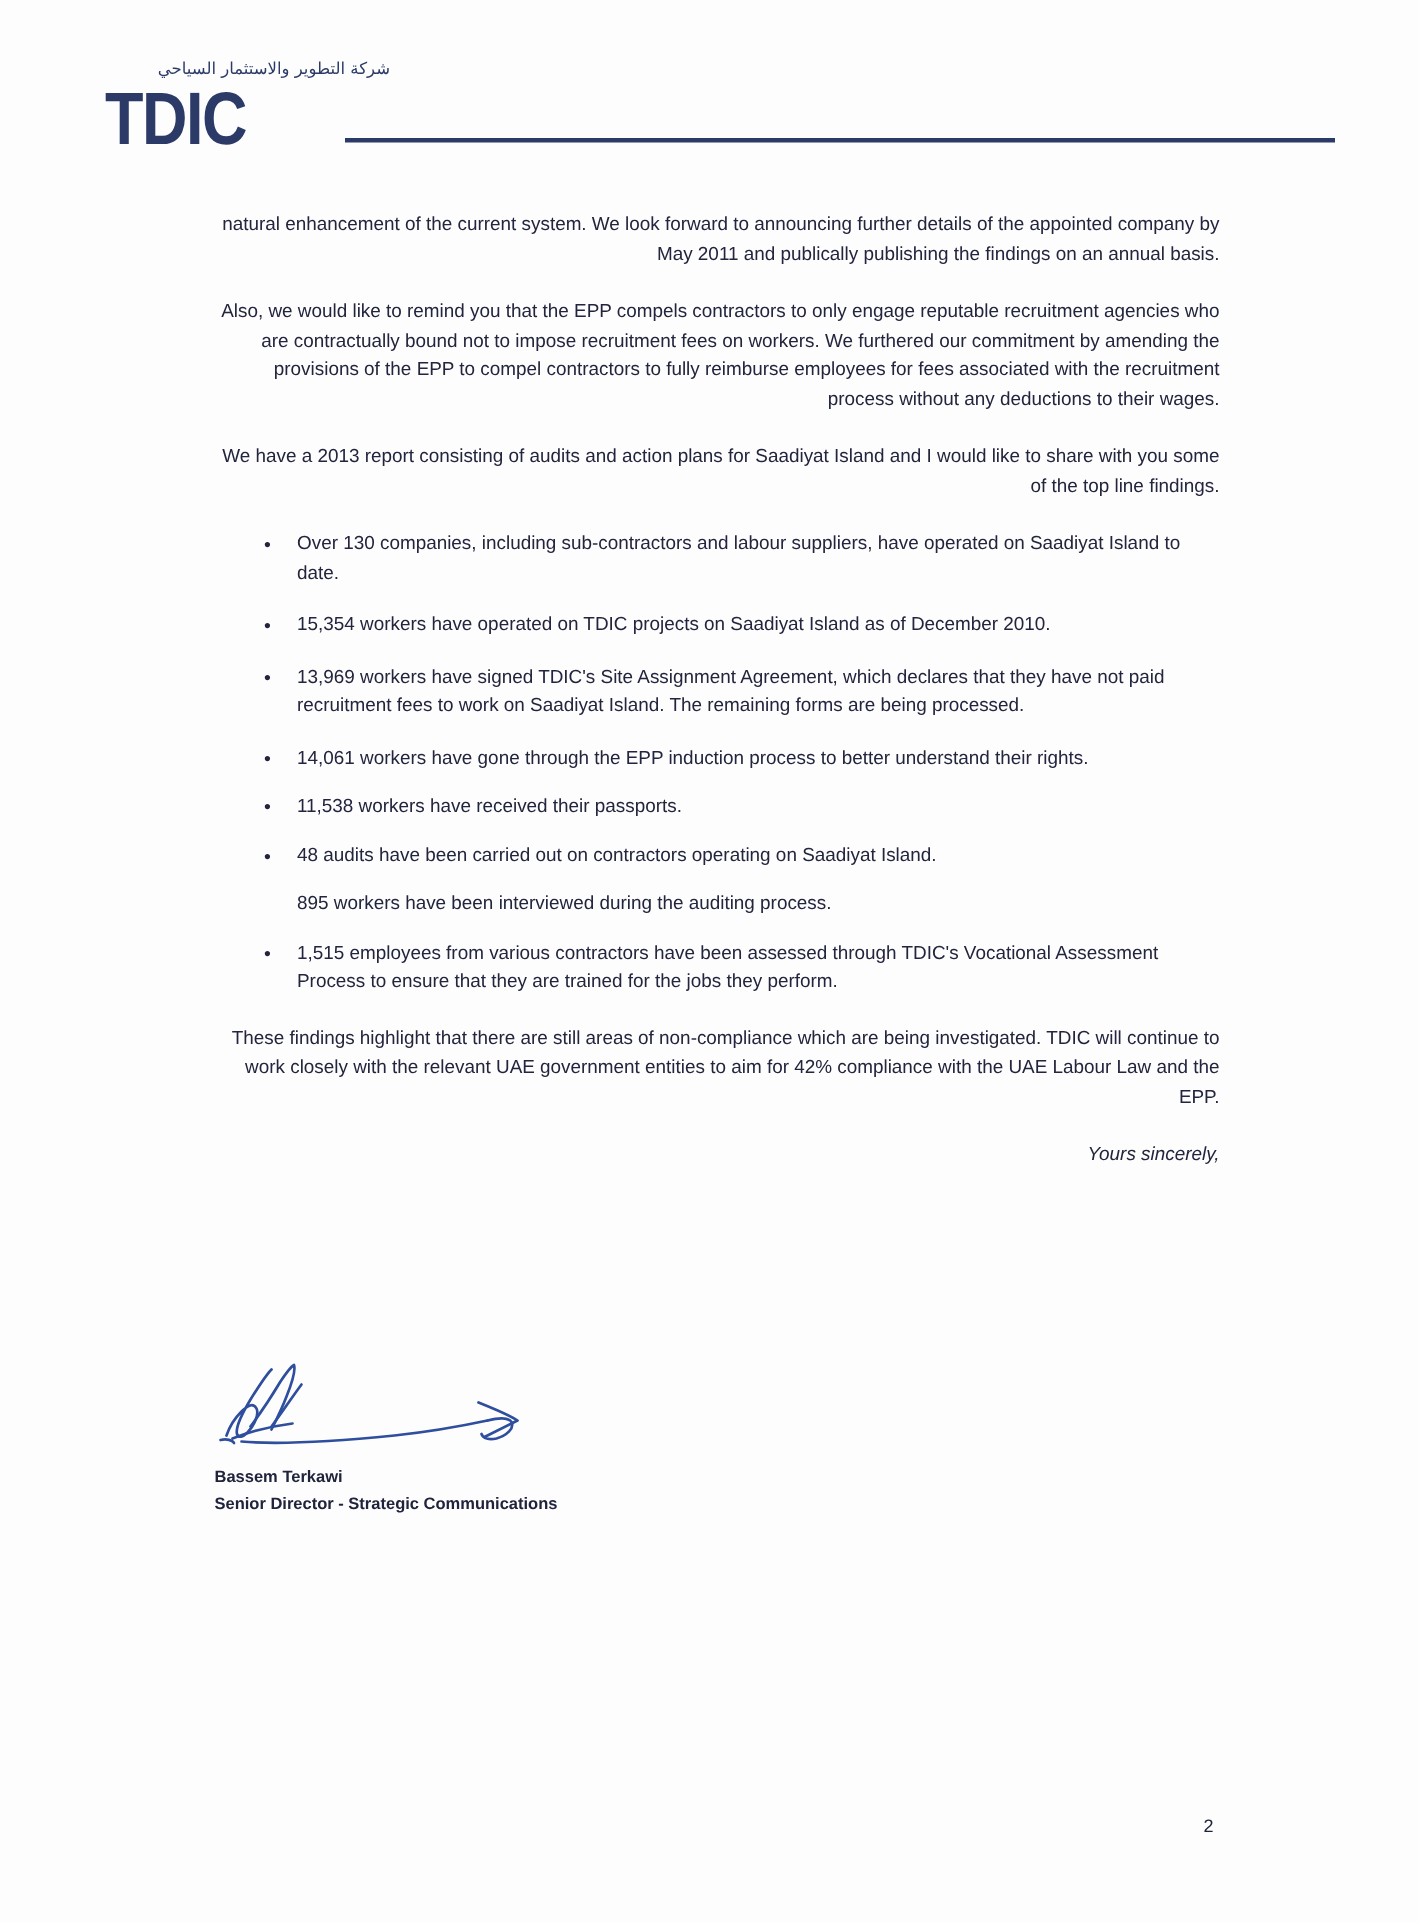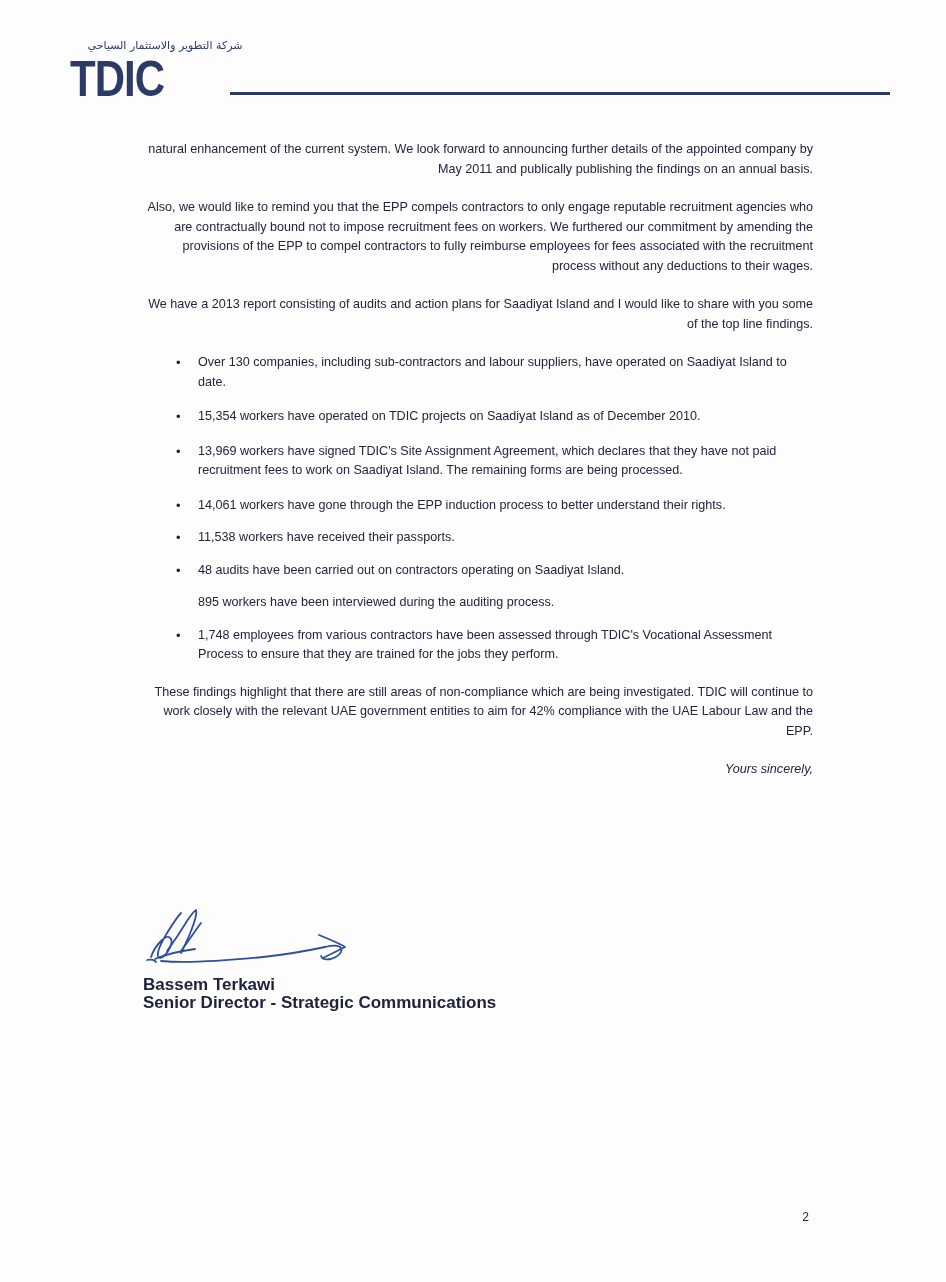--- a/index.html
+++ b/index.html
@@ -34,21 +34,21 @@
     position: absolute;
     left: 10px;
     top: 0;
     width: 190px;
   }
   .logo-arabic {
     font-family: "DejaVu Sans", sans-serif;
     font-size: 11px;
     color: #2b3a67;
     letter-spacing: 0.5px;
-    text-align: center;
+    text-align: right;
     direction: rtl;
     white-space: nowrap;
     height: 16px;
     line-height: 16px;
   }
   .logo-latin {
     font-family: "Liberation Sans", sans-serif;
     font-size: 42px;
     font-weight: bold;
     color: #2b3a67;
@@ -118,21 +118,21 @@
   }
   .sig-svg {
     position: absolute;
     left: 0;
     top: 0;
   }
   .signer {
     position: absolute;
     left: 143px;
     top: 976px;
-    font-size: 17px;
+    font-size: 11px;
     line-height: 18px;
     font-weight: bold;
     color: #20233c;
   }
 
   
   .page-number {
     position: absolute;
     right: 137px;
     bottom: 58px;
@@ -182,21 +182,21 @@
       <li class="tight">
         <span class="dot">•</span>
         <span>48 audits have been carried out on contractors operating on Saadiyat Island.</span>
       </li>
       <li class="nobullet tight">
         
         <span>895 workers have been interviewed during the auditing process.</span>
       </li>
       <li>
         <span class="dot">•</span>
-        <span>1,748 employees from various contractors have been assessed through TDIC's Vocational Assessment Process to ensure that they are trained for the jobs they perform.</span>
+        <span>1,515 employees from various contractors have been assessed through TDIC's Vocational Assessment Process to ensure that they are trained for the jobs they perform.</span>
       </li>
     </ul>
 
     <p class="para">These findings highlight that there are still areas of non-compliance which are being investigated. TDIC will continue to work closely with the relevant UAE government entities to aim for 42% compliance with the UAE Labour Law and the EPP.</p>
     <p class="para closing">Yours sincerely,</p>
   </div>
 
   <div class="signature-area">
     <svg class="sig-svg" width="260" height="70" viewBox="0 0 260 70">
       <g fill="none" stroke="#2f4f9e" stroke-width="1.8" stroke-linecap="round" stroke-linejoin="round">

